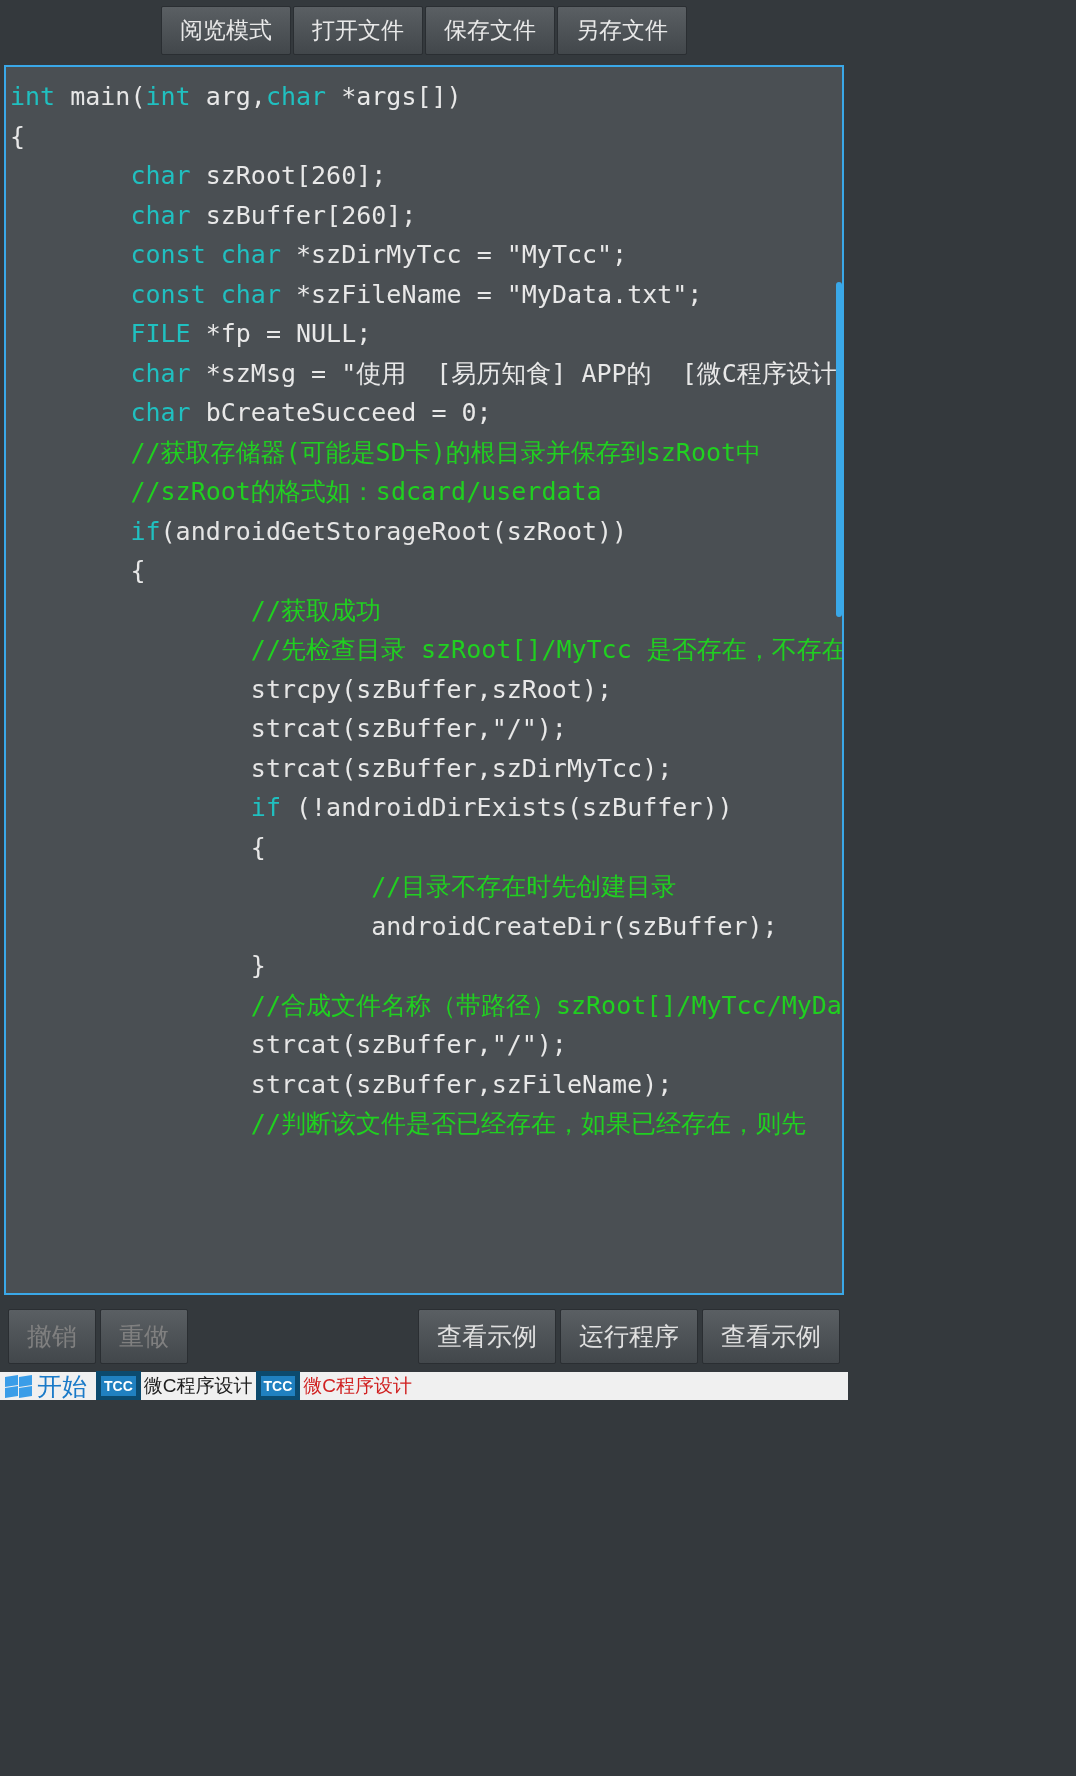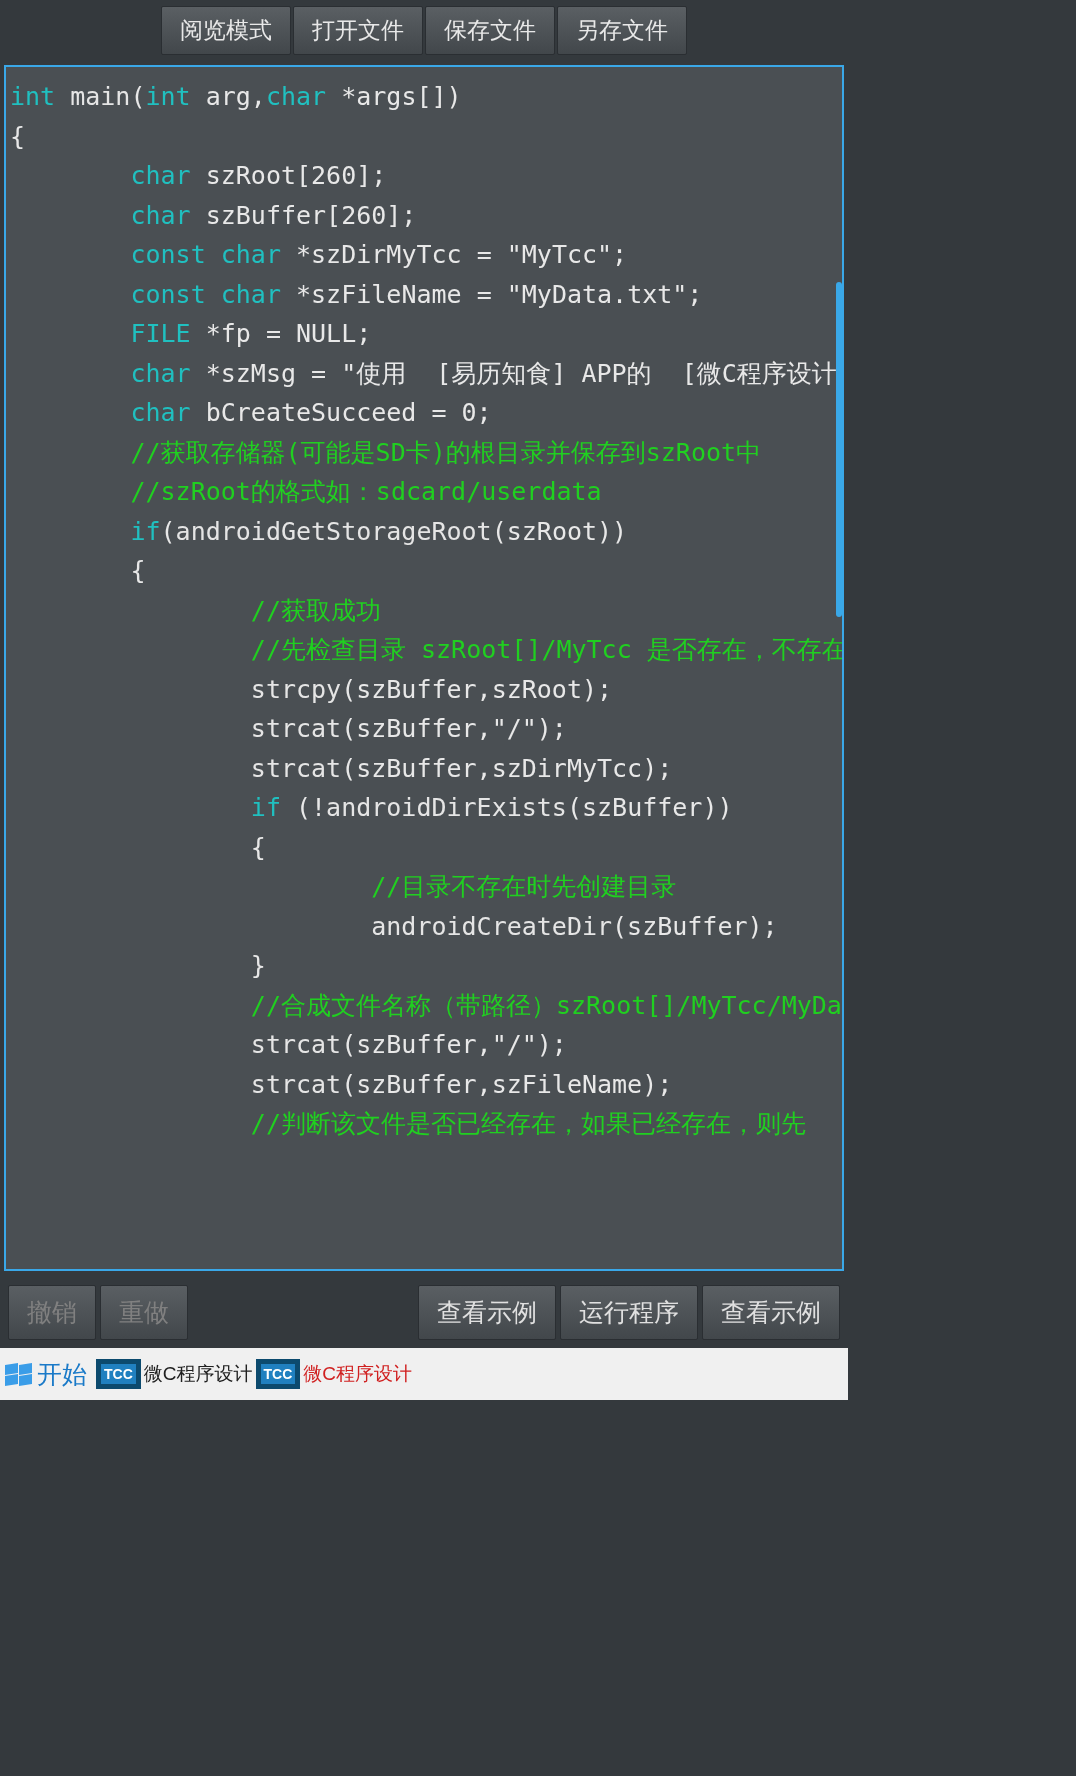--- a/index.html
+++ b/index.html
@@ -84,21 +84,21 @@
       border-radius: 2px;
     }
     .bottom-btn.disabled {
       color: #808080;
     }
     .taskbar {
       display: flex;
       align-items: center;
       background: #f0f0f0;
       padding: 0 4px;
-      height: 52px;
+      height: 28px;
       gap: 3px;
     }
     .start-icon {
       width: 28px;
       height: 22px;
       display: flex;
       flex-wrap: wrap;
     }
     .start-icon span {
       width: 13px;

